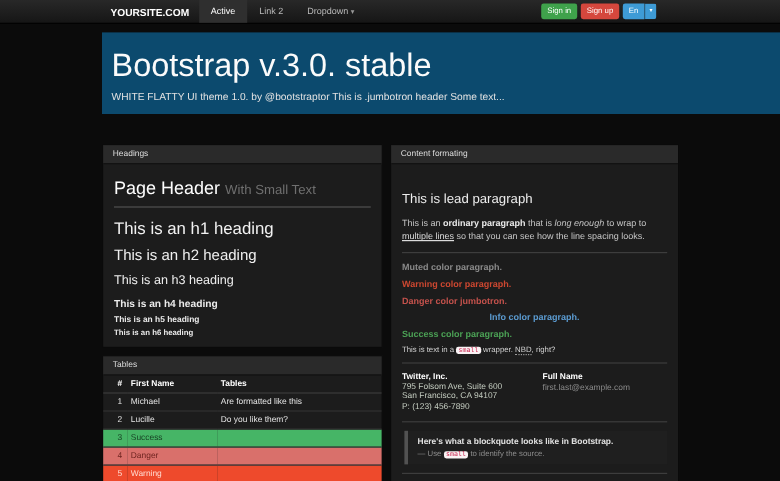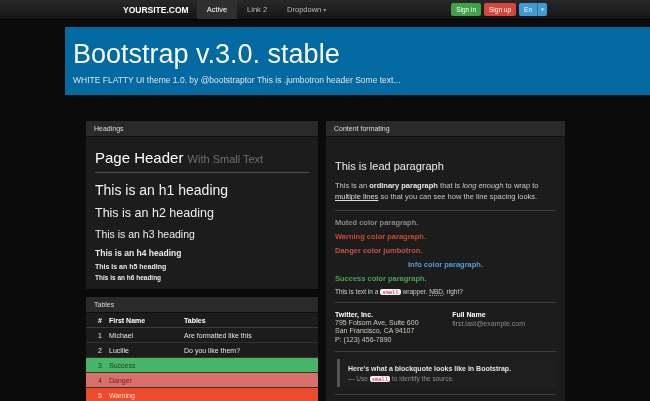--- a/index.html
+++ b/index.html
@@ -12,21 +12,20 @@
   }
 
   
   .navbar {
     height:20px;
     background:linear-gradient(#282828,#161616);
     border-bottom:1px solid #020202;
     display:flex;
     align-items:stretch;
     position:relative;
-    padding-left:31px;
   }
   .brand {
     margin-left:92px;
     font-size:8.5px; font-weight:bold; color:#ffffff;
     line-height:20px; white-space:nowrap;
   }
   .nav-items { display:flex; margin-left:8px; }
   .nav-item {
     font-size:7.5px; color:#b9b9b9; line-height:20px;
     padding:0 10px; white-space:nowrap; cursor:pointer;
@@ -47,22 +46,22 @@
   .btn-lang    { background:#3e9bd6; border-radius:2px 0 0 2px; margin-right:0; }
   .btn-lang-caret {
     background:#3e9bd6; border-radius:0 2px 2px 0;
     border-left:1px solid rgba(0,0,0,.25);
     width:10px; padding:0; font-size:5px; text-align:center;
     margin-left:-3px;
   }
 
   
   .jumbotron {
-    margin:7px 0 0 65px;
-    background:#0369a1;
+    margin:7px 0 0 85px;
+    background:#0c4a6e;
     padding:13px 10px 9px 8px;
     height:68px;
   }
   .jumbotron-title {
     font-size:27px; font-weight:300; color:#fbfbfb;
     letter-spacing:0; line-height:1.1;
   }
   .jumbotron-sub { font-size:8.5px; color:#e2e2e2; margin-top:5px; }
 
   

